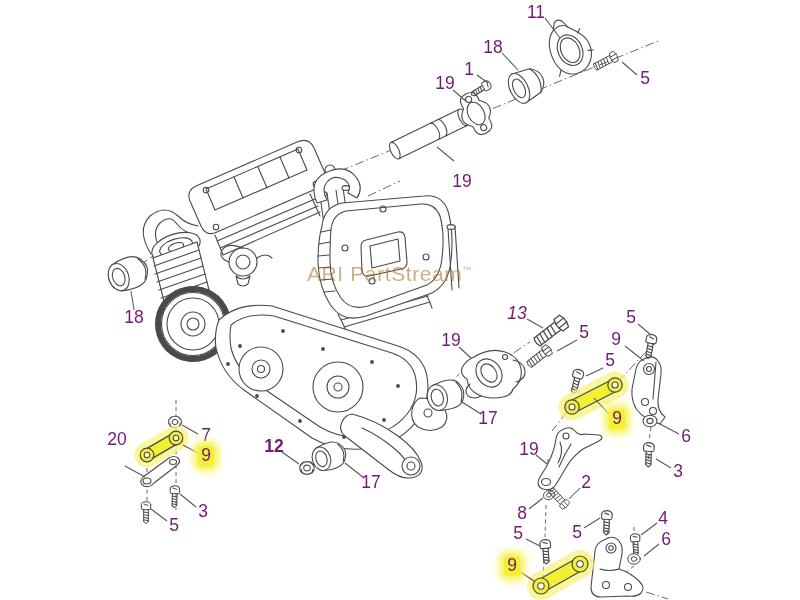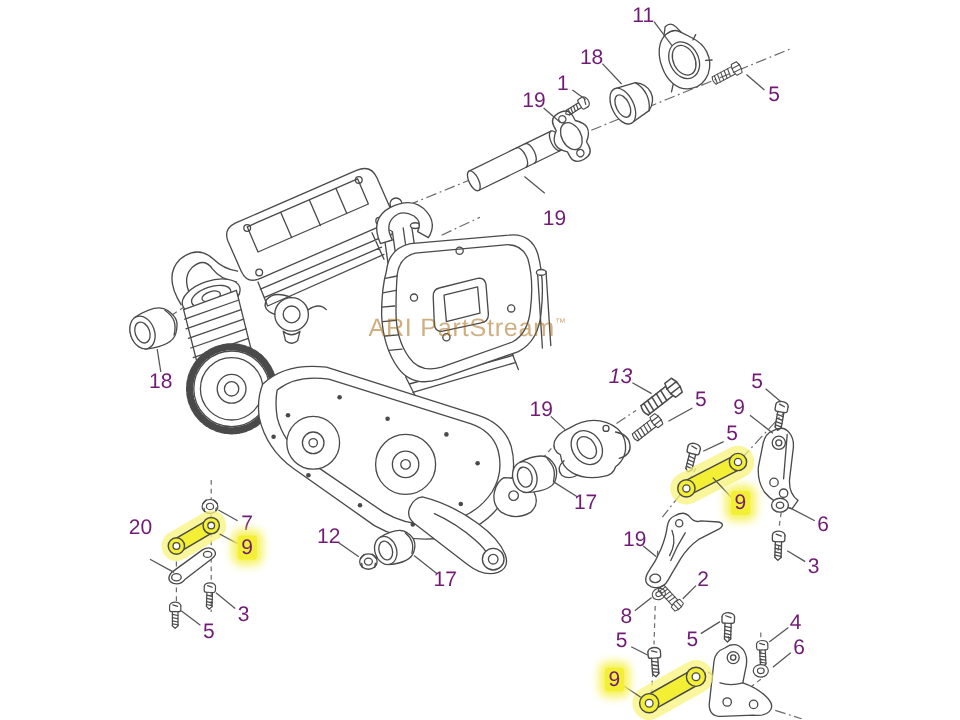--- a/index.html
+++ b/index.html
@@ -373,21 +373,21 @@
       <div class="callout" style="left: 686px; top: 437px;">6</div>
       <div class="callout" style="left: 678px; top: 472px;">3</div>
       <div class="callout" style="left: 529px; top: 450px;">19</div>
       <div class="callout" style="left: 586px; top: 483px;">2</div>
       <div class="callout" style="left: 522px; top: 514px;">8</div>
       <div class="callout" style="left: 518px; top: 534px;">5</div>
       <div class="callout" style="left: 577px; top: 533px;">5</div>
       <div class="callout" style="left: 663px; top: 519px;">4</div>
       <div class="callout" style="left: 666px; top: 540px;">6</div>
       <div class="callout hl" style="left: 512px; top: 566px;">9</div>
-      <div class="callout" style="left: 274px; top: 447px;">12</div>
+      <div class="callout" style="left: 274px; top: 447px; font-weight: bold;">12</div>
       <div class="callout" style="left: 371px; top: 483px;">17</div>
       <div class="callout" style="left: 206px; top: 436px;">7</div>
       <div class="callout hl" style="left: 206px; top: 456px;">9</div>
       <div class="callout" style="left: 117px; top: 440px;">20</div>
       <div class="callout" style="left: 203px; top: 512px;">3</div>
       <div class="callout" style="left: 174px; top: 526px;">5</div>
     </div>
 </div>
 
 </body></html>

